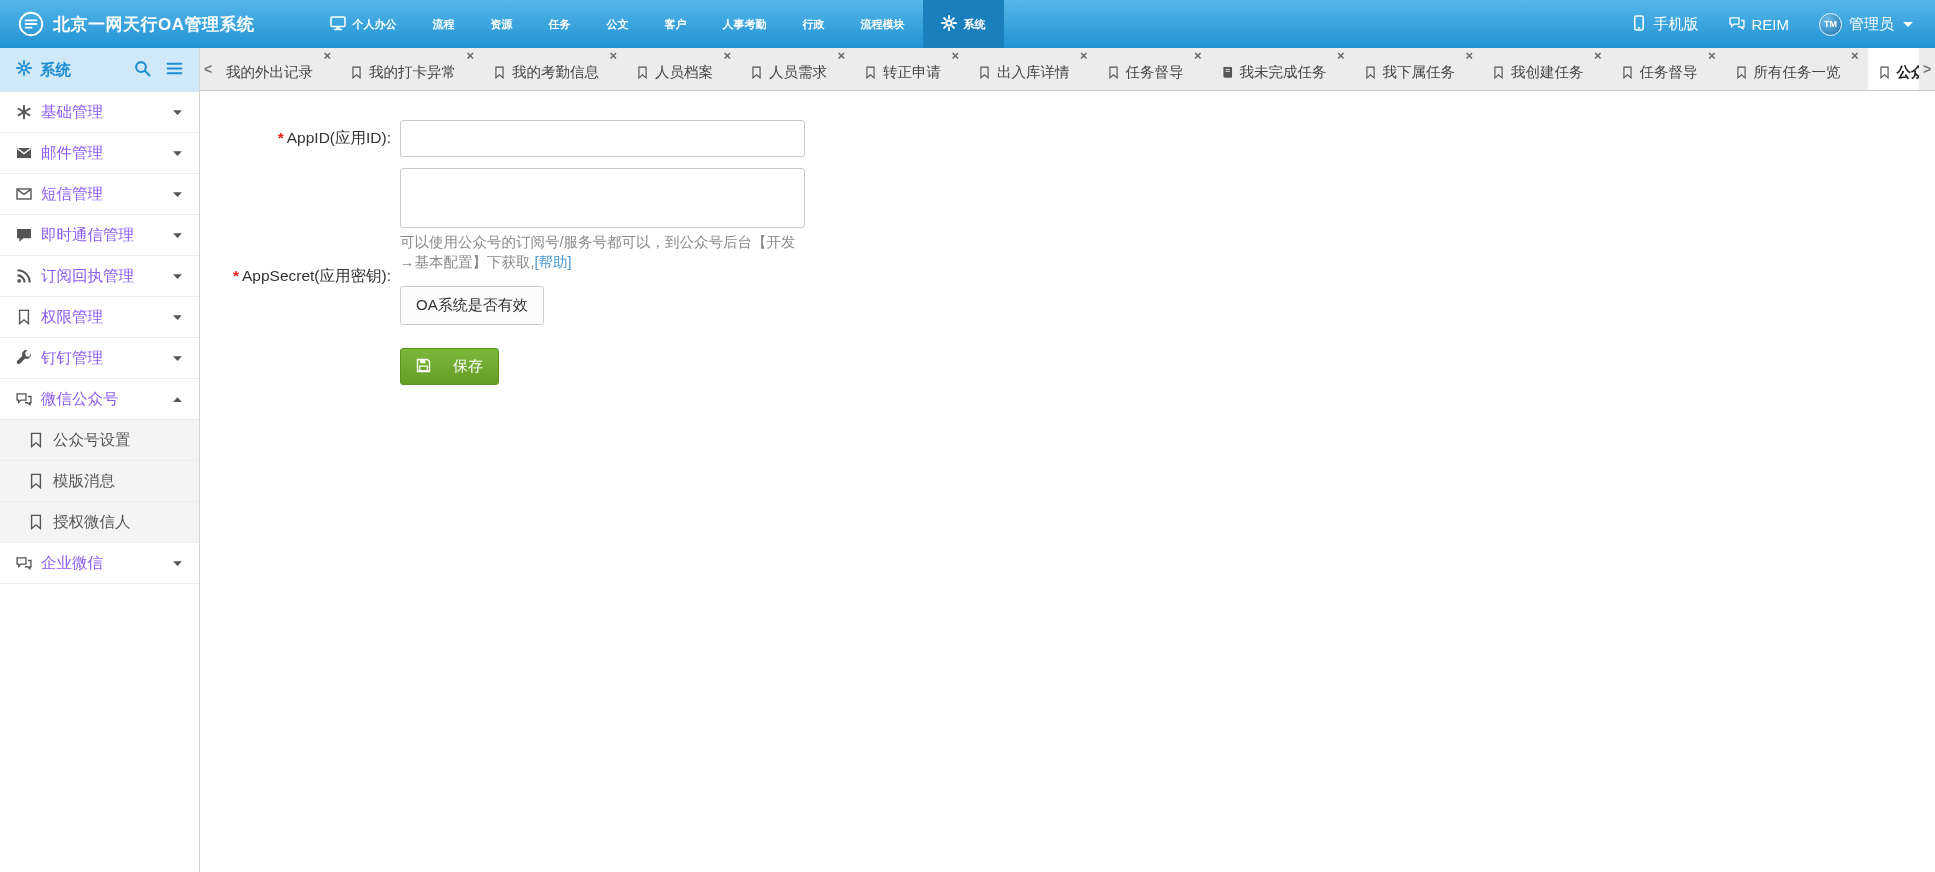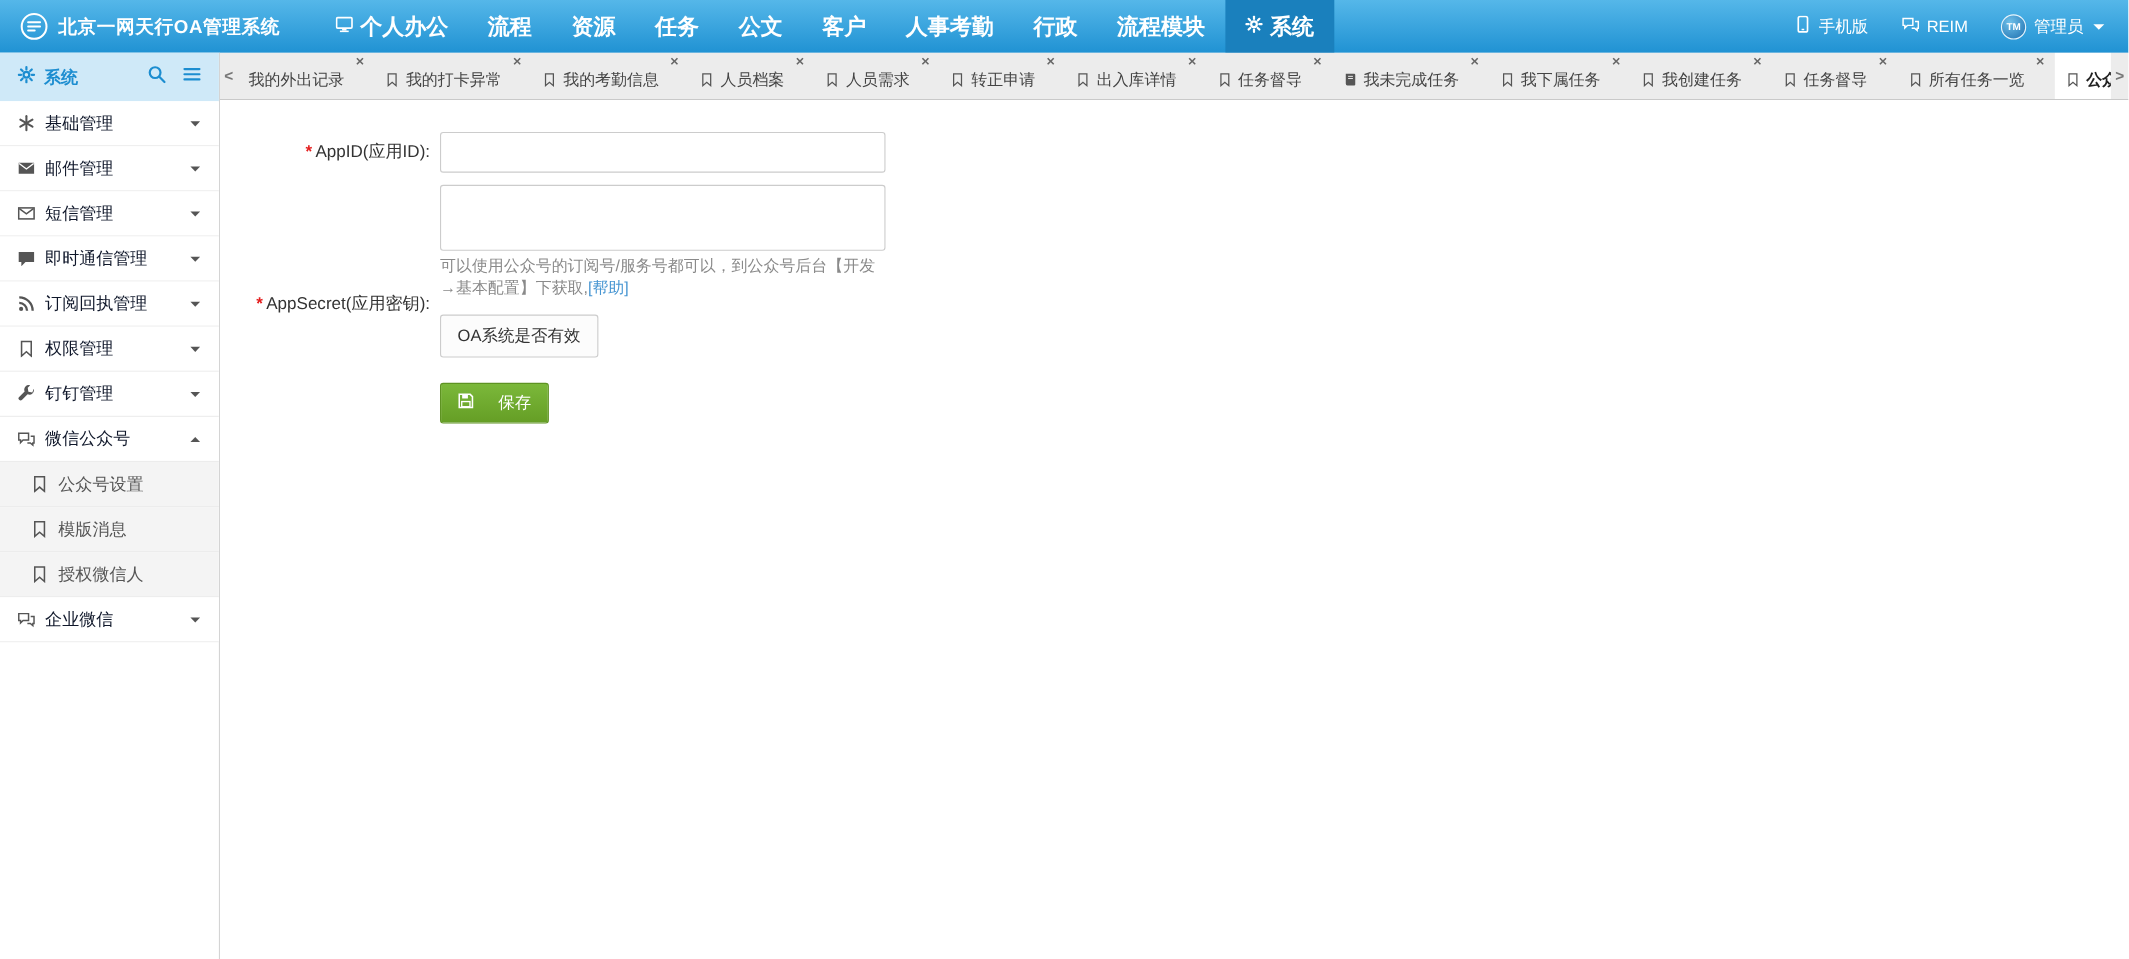--- a/index.html
+++ b/index.html
@@ -1,27 +1,27 @@
 <!DOCTYPE html>
 <html><head>
 <meta charset="utf-8">
 <style>
   * { margin:0; padding:0; box-sizing:border-box; }
   html,body { width:1935px; height:872px; overflow:hidden; background:#fff;
     font-family:"Liberation Sans","DejaVu Sans",sans-serif; }
 
   
   .topbar { height:48px; display:flex; align-items:stretch;
-    background:linear-gradient(#55b7e9,#2092d3); color:#fff; }
+    background:linear-gradient(#55b7e9,#2092d3); color:#fff;gap:25px; }
   .brand { display:flex; align-items:center; gap:9px; padding:0 20px 0 18px; }
   .brand .ico svg { width:26px; height:26px; display:block; }
   .brand-title { font-size:17px; font-weight:bold; letter-spacing:.5px; }
   .topnav { display:flex; align-items:stretch; margin-left:12px; }
   .nav-item { display:flex; align-items:center; gap:7px; padding:0 18px;
-    font-size:20px; font-weight:bold; cursor:pointer; }
+    font-size:11px; font-weight:bold; cursor:pointer; }
   .nav-item .ico svg { width:16px; height:16px; }
   .nav-item.active { background:#1a80bd; }
   .topbar-right { margin-left:auto; display:flex; align-items:center; gap:30px;
     padding-right:22px; font-size:15px; }
   .tb-link { display:flex; align-items:center; gap:7px; cursor:pointer; }
   .tb-link .ico svg { width:16px; height:16px; }
   .avatar { width:23px; height:23px; border-radius:50%;
     background:radial-gradient(circle at 35% 30%, #6ec0ea, #1e6fae);
     border:1px solid #e8f4fb; color:#fff; font-size:9px; font-weight:bold;
     display:flex; align-items:center; justify-content:center;text-align:center; }
@@ -37,21 +37,21 @@
   
   .sb-header { height:44px; background:#cfe9f8; color:#1c8dd0;
     display:flex; align-items:center; padding:0 16px; gap:8px; font-size:15.5px; }
   .sb-header .ico svg { width:16px; height:16px; }
   .sb-title { font-weight:bold; }
   .sb-tools { margin-left:auto; display:flex; gap:15px; }
   .sb-tools .ico { cursor:pointer; }
   .sb-tools .ico svg { width:17px; height:17px; }
   .menu { overflow:hidden; }
   .menu-item { height:41px; display:flex; align-items:center; gap:9px;
-    padding:0 16px; font-size:15.5px; color:#0f172a; border-bottom:1px solid #ececec;
+    padding:0 16px; font-size:15.5px; color:#8b5cf6; border-bottom:1px solid #ececec;
     cursor:pointer; background:#fff; }
   .menu-item .ico { color:#555; display:flex; }
   .menu-item .ico svg { width:16px; height:16px; }
   .menu-item .m-caret { margin-left:auto; color:#555; display:flex; }
   .menu-item .m-caret svg { width:11px; height:11px; }
   .menu-item.sub { background:#f4f4f4; padding-left:28px; color:#555; }
 
   
   .tabbar { height:43px; background:#ececec; border-bottom:1px solid #c9c9c9;
     display:flex; align-items:stretch; font-size:14.5px; color:#444;

